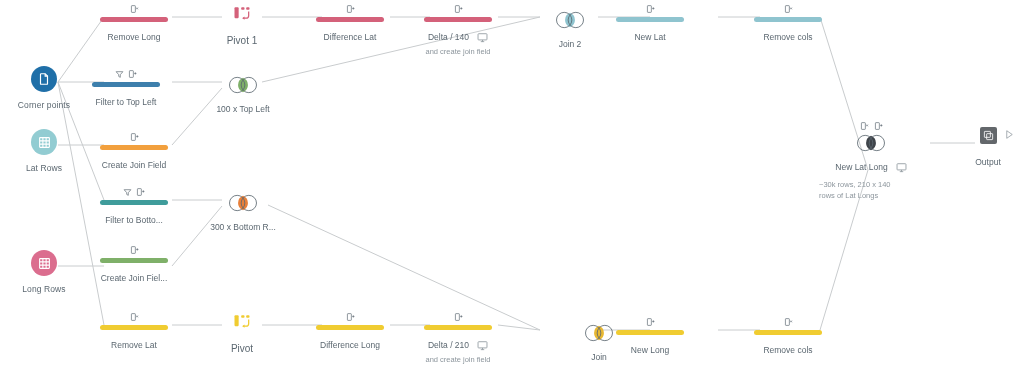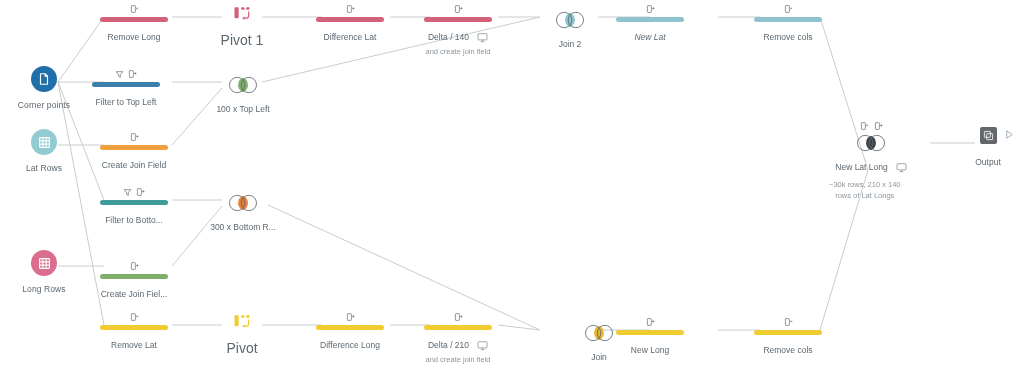--- a/index.html
+++ b/index.html
@@ -38,21 +38,21 @@
   .join .glyphs{height:12px;display:flex;align-items:center;justify-content:center;gap:5px;margin-bottom:1px;}
   .join .venn{width:38px;height:20px;}
   .join .cap{margin-top:9px;font-size:8.5px;line-height:11px;color:#5b6770;text-align:center;white-space:nowrap;}
   .join .caprow{display:flex;align-items:center;justify-content:center;gap:8px;margin-top:9px;}
   .join .caprow .cap{margin-top:0;}
   .join .sub{margin-top:6px;font-size:7.5px;line-height:11px;color:#8d969d;text-align:center;white-space:nowrap;}
 
   
   .pivot{width:104px;}
   .pivot .ico{height:22px;display:flex;align-items:flex-end;justify-content:center;}
-  .pivot .cap{margin-top:11px;font-size:14px;line-height:11px;color:#5b6770;text-align:center;white-space:nowrap;}
+  .pivot .cap{margin-top:11px;font-size:10px;line-height:11px;color:#5b6770;text-align:center;white-space:nowrap;}
 
   
   .out{width:96px;}
   .out .row{display:flex;align-items:center;justify-content:center;gap:7px;height:22px;}
   .out .sq{width:17px;height:17px;border-radius:2px;background:#63676b;
            display:flex;align-items:center;justify-content:center;}
   .out .cap{margin-top:11px;font-size:8.5px;line-height:11px;color:#5b6770;text-align:center;white-space:nowrap;}
 
   .note{width:11px;height:11px;display:block;}
 </style>
@@ -189,21 +189,21 @@
         <svg width="9" height="10" viewBox="0 0 16 16" fill="none" stroke="#5b6770" stroke-width="1.2">
           <rect x="2.5" y="2" width="7" height="12" rx="1"></rect>
             <path d="M11 7h4M13 5v4"></path>
         </svg>
       </span>
     </div>
     <div class="bar" style="background:#f2a03d;"></div>
     <div class="cap">Create Join Field</div>
   </div>
 
-  <div class="node step" style="left:82px;top:260px;">
+  <div class="node step" style="left:82px;top:244px;">
     <div class="glyphs">
       <span>
         <svg width="9" height="10" viewBox="0 0 16 16" fill="none" stroke="#5b6770" stroke-width="1.2">
           <rect x="2.5" y="2" width="7" height="12" rx="1"></rect>
             <path d="M11 7h4M13 5v4"></path>
         </svg>
       </span>
     </div>
     <div class="bar" style="background:#7fb069;"></div>
     <div class="cap">Create Join Fiel...</div>
@@ -317,21 +317,21 @@
         <svg class="note" viewBox="0 0 16 16" fill="none" stroke="#8d969d" stroke-width="1.2">
           <rect x="1.5" y="2.5" width="13" height="9" rx="1"></rect>
             <path d="M8 11.5v2.5"></path>
             <path d="M5.5 14h5"></path>
         </svg>
       </span>
     </div>
     <div class="sub">and create join field</div>
   </div>
 
-  <div class="node step" style="left:598px;top:3px;font-style:italic;">
+  <div class="node step" style="left:598px;top:3px;">
     <div class="glyphs">
       <span>
         <svg width="9" height="10" viewBox="0 0 16 16" fill="none" stroke="#5b6770" stroke-width="1.2">
           <rect x="2.5" y="2" width="7" height="12" rx="1"></rect>
             <path d="M11 7h4M13 5v4"></path>
         </svg>
       </span>
     </div>
     <div class="bar" style="background:#8fc4cf;"></div>
     <div class="cap">New Lat</div>
@@ -435,21 +435,21 @@
     <div class="caprow">
       <div class="cap">New Lat Long</div>
       <span>
         <svg class="note" viewBox="0 0 16 16" fill="none" stroke="#8d969d" stroke-width="1.2">
           <rect x="1.5" y="2.5" width="13" height="9" rx="1"></rect>
             <path d="M8 11.5v2.5"></path>
             <path d="M5.5 14h5"></path>
         </svg>
       </span>
     </div>
-    <div class="sub" style="text-align:center;align-self:flex-start;margin-left:16px;">
+    <div class="sub" style="text-align:left;align-self:flex-start;margin-left:6px;">
       <div>~30k rows, 210 x 140</div>
       <div>rows of Lat Longs</div>
     </div>
   </div>
 
   <div class="node out" style="left:949px;top:124px;">
     <div class="row">
       <span class="sq">
         <svg width="11" height="11" viewBox="0 0 24 24" fill="none" stroke="#ffffff" stroke-width="1.8">
           <rect x="3" y="3" width="13" height="13" rx="1"></rect>

